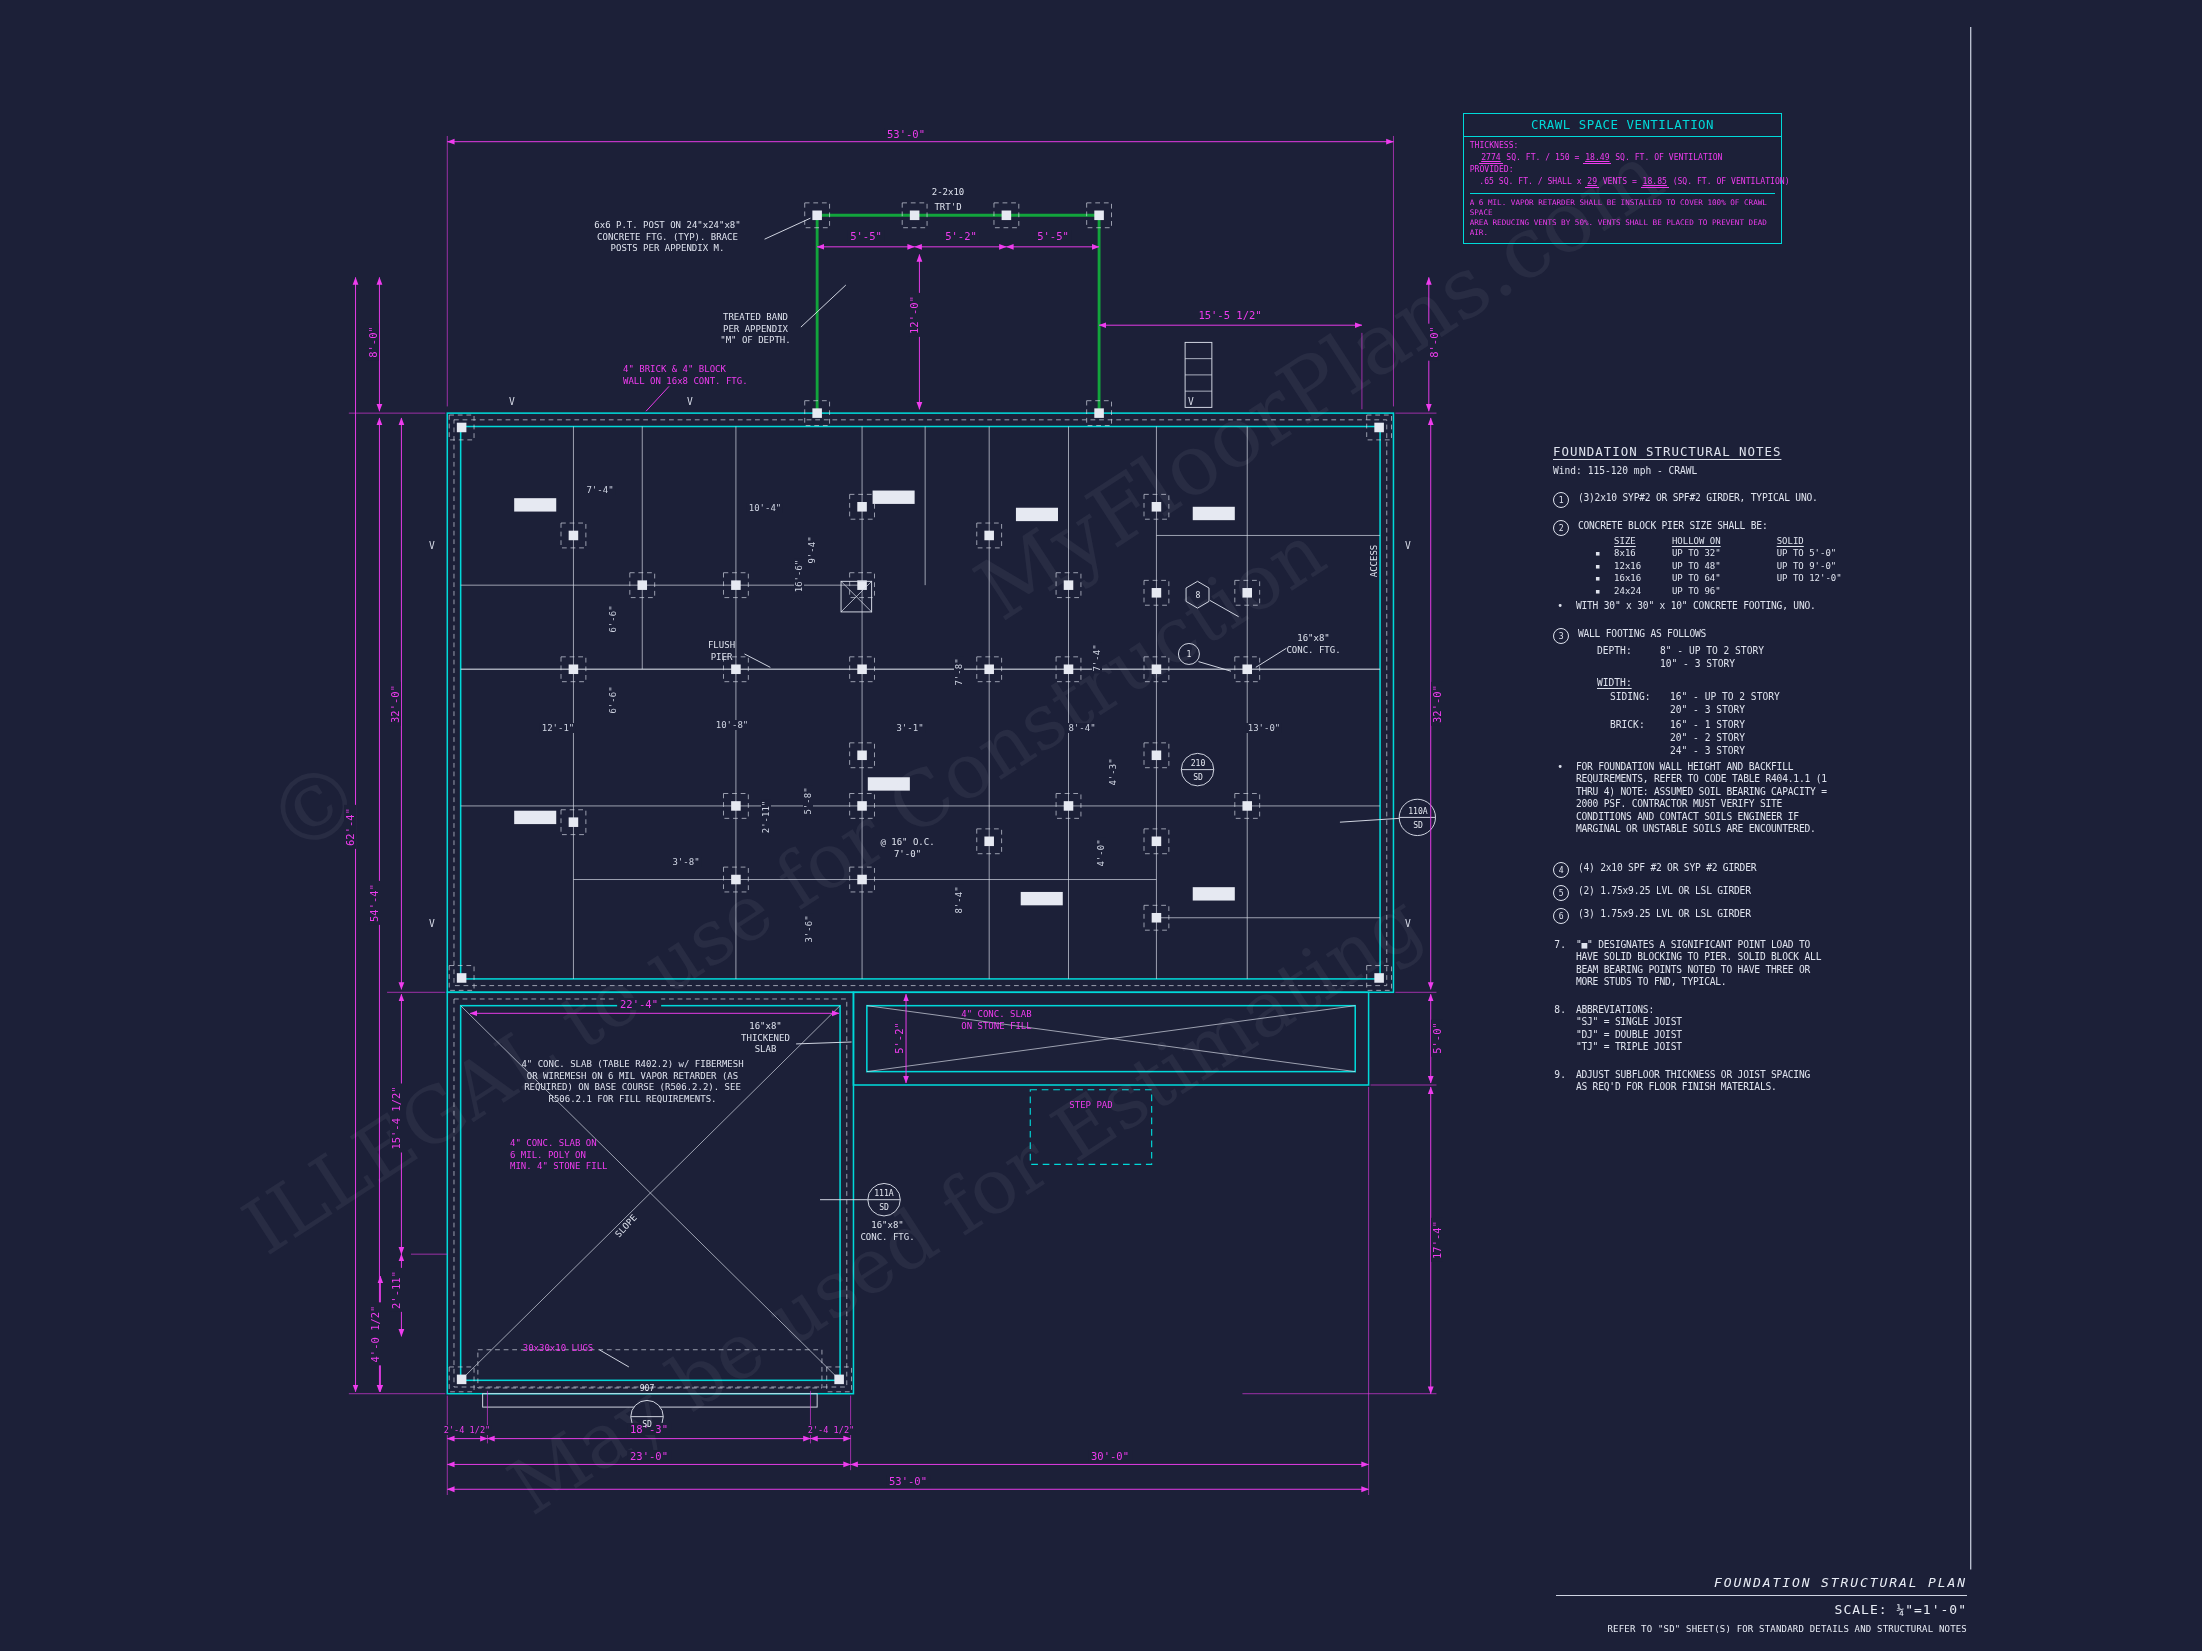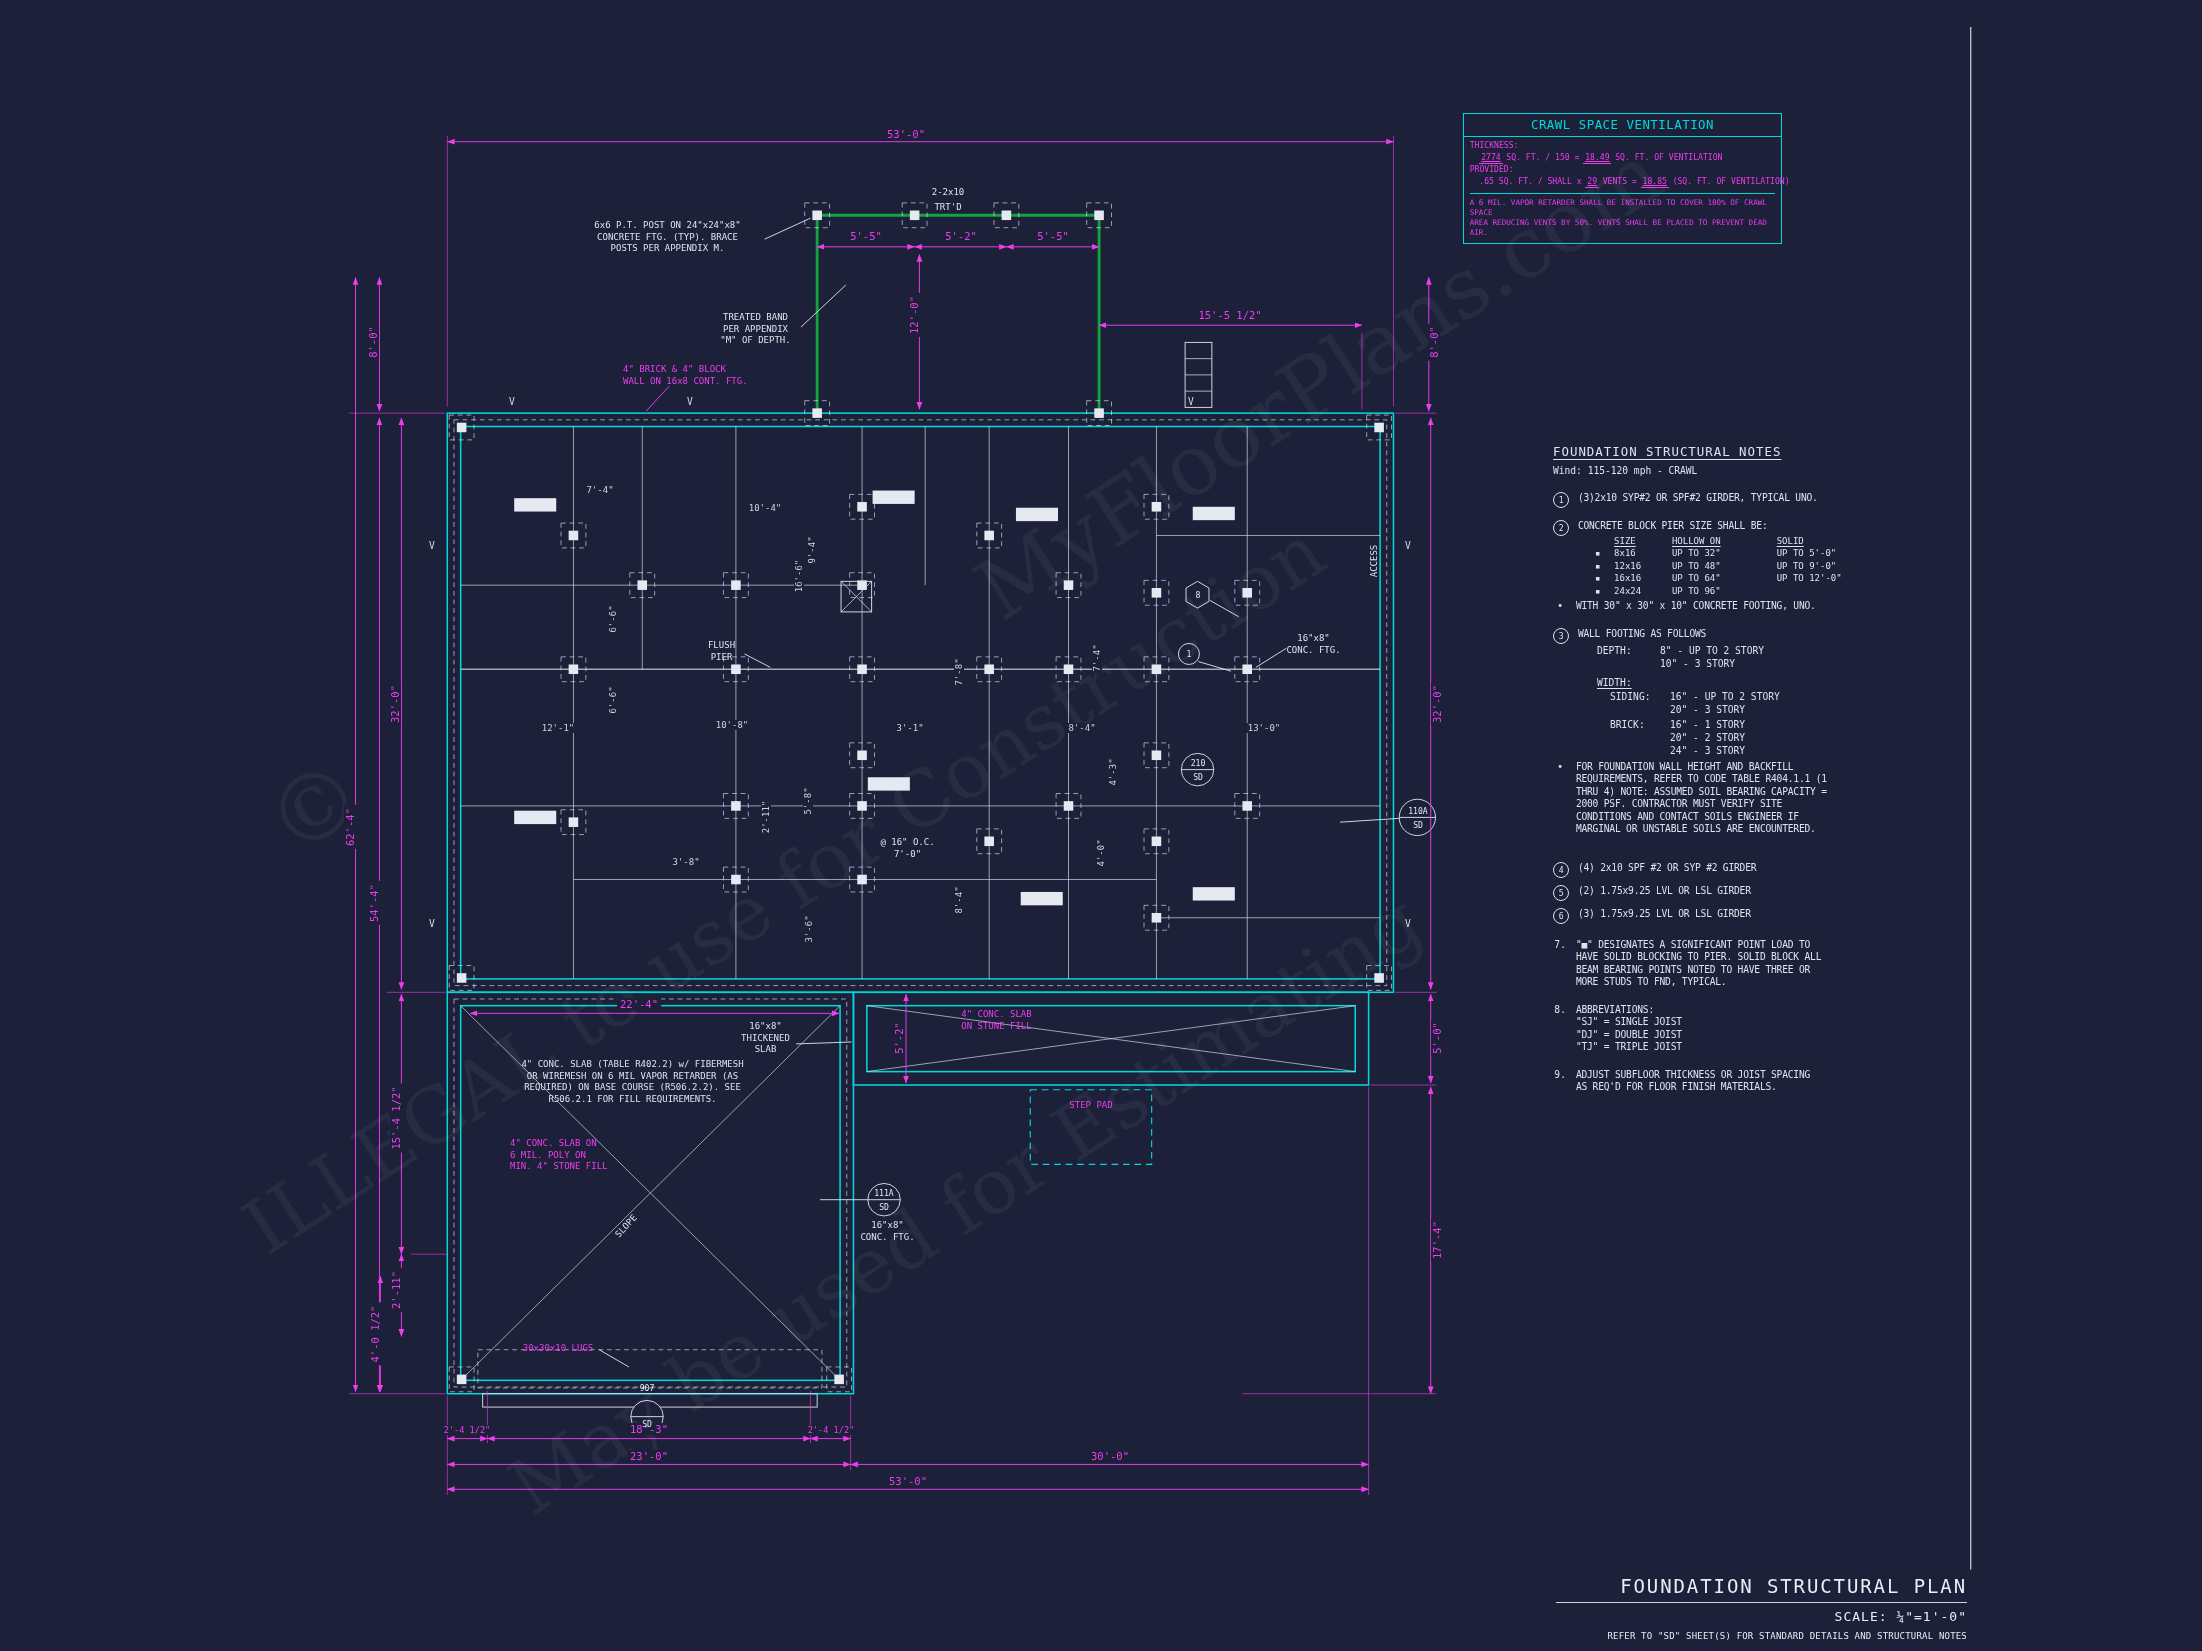--- a/index.html
+++ b/index.html
@@ -61,21 +61,21 @@
   .nnum{flex:0 0 auto;width:14.3px;font-size:9.6px;text-align:center;}
   .nbull{flex:0 0 auto;width:14.3px;font-size:9.6px;text-align:center;}
   .ntext{font-size:9.6px;line-height:12.4px;white-space:pre-line;letter-spacing:-0.2px;}
   .ptab{position:absolute;left:42px;top:91px;display:grid;grid-template-columns:15.3px 54px 101px 92px;font-size:9px;line-height:12.4px;column-gap:3.8px;}
   .hu{text-decoration:underline;text-underline-offset:1.9px;}
   .sub{position:absolute;font-size:9.6px;line-height:13px;white-space:pre-line;}
   .usub{text-decoration:underline;text-underline-offset:1.9px;}
 
   
   .tblock{position:absolute;z-index:3;left:1556px;top:1575px;width:411px;text-align:right;color:#e9edf6;}
-  .tb-title{font-size:19px;letter-spacing:1.9px;padding-bottom:4.8px;border-bottom:1.4px solid #cfd4e2;}
+  .tb-title{font-size:13px;letter-spacing:1.9px;padding-bottom:4.8px;border-bottom:1.4px solid #cfd4e2;font-style:italic;}
   .tb-scale{font-size:13px;letter-spacing:1px;margin-top:6.7px;}
   .tb-note{font-size:9px;margin-top:6.7px;letter-spacing:0.2px;}
 </style>
 </head>
 <body>
 
 <div id="sheet">
 
 <svg id="plan-svg" width="2202" height="1652" viewBox="0 0 2304 1728">
   <defs>

